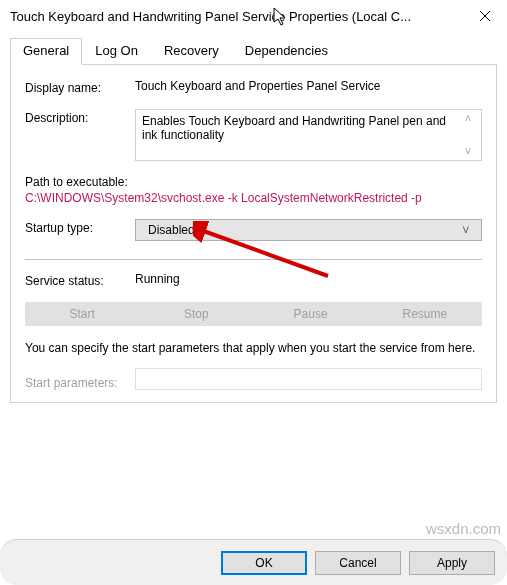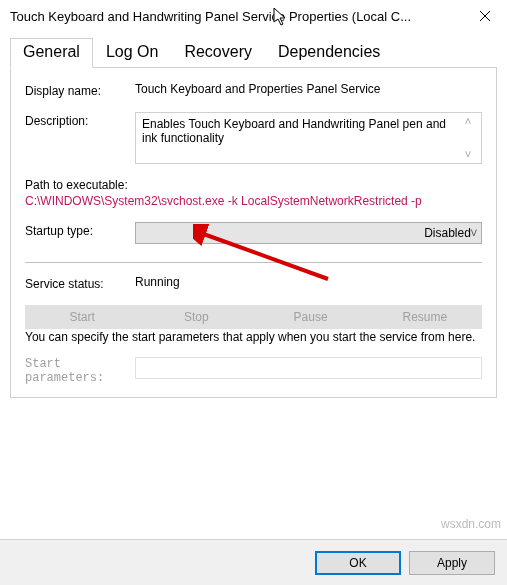--- a/index.html
+++ b/index.html
@@ -40,21 +40,21 @@
 .content {
   padding: 6px 10px 0 10px;
 }
 .tabs {
   display: flex;
   border-bottom: 1px solid #d0d0d0;
   position: relative;
 }
 .tab {
   padding: 4px 12px 5px 12px;
-  font-size: 16px;
+  font-size: 13px;
   background: #fff;
   border: 1px solid transparent;
   position: relative;
 }
 .tab.active {
   border: 1px solid #d0d0d0;
   border-bottom: 1px solid #fff;
   margin-bottom: -1px;
   z-index: 2;
 }
@@ -94,70 +94,72 @@
   font-size: 8px;
 }
 .path-block { margin-bottom: 14px; }
 .path-label { margin-bottom: 2px; }
 .path-value { color: #be185d; word-break: break-all; }
 .startup-select {
   width: 100%;
   height: 22px;
   border: 1px solid #adadad;
   background: #e5e5e5;
-  padding: 0 4px;
-  font-size: 12px;
-  display: flex;
-  align-items: center;
-  justify-content: flex-end;
+  padding: 0 12px;
+  font-size: 12px;
+  display: flex;
+  align-items: center;
+  justify-content: space-between;
   position: relative;
 }
 .startup-select .chev { font-size: 9px; color: #555; }
 hr.sep {
   border: none;
   border-top: 1px solid #c0c0c0;
   margin: 18px 0 12px 0;
 }
 .btn-row {
   display: flex;
+  margin-bottom: 14px;
   border-radius: 8px;
 }
 .svc-btn {
   flex: 1;
   height: 24px;
   background: #e1e1e1;
   border: 1px solid #e1e1e1;
   color: #a0a0a0;
   font-size: 12px;
   display: flex;
   align-items: center;
   justify-content: center;
 }
 .note { margin-bottom: 12px; line-height: 1.35; }
-.param-row { display: flex; align-items: flex-start; font-family: Liberation Mono, monospace; }
+.param-row { display: flex; align-items: flex-end; }
 .param-label { width: 110px; color: #a0a0a0; }
 .param-input {
   flex: 1;
   height: 22px;
   border: 1px solid #e0e0e0;
   background: #fff;
 }
 .footer {
   position: absolute;
   bottom: 0;
   left: 0;
   right: 0;
   height: 46px;
   background: #f0f0f0;
   border-top: 1px solid #d0d0d0;
   display: flex;
   align-items: center;
   justify-content: flex-end;
   padding-right: 12px;
   gap: 8px;
+  border-radius: 17px;
 }
 .dlg-btn {
   width: 86px;
   height: 24px;
   background: #e1e1e1;
   border: 1px solid #adadad;
   font-size: 12px;
   display: flex;
   align-items: center;
   justify-content: center;
@@ -172,22 +174,22 @@
 }
 .cursor {
   position: absolute;
   left: 273px;
   top: 7px;
   pointer-events: none;
 }
 .watermark {
   position: absolute;
   right: 6px;
-  bottom: 54px;
-  font-size: 12px;
+  bottom: 48px;
+  font-size: 15px;
   color: #bbb;
 }
 </style>
 </head>
 <body>
 
 <svg class="cursor" width="16" height="20">
   <path d="M1 1 L1 15 L5 12 L8 18 L10 17 L7 11 L12 11 Z" fill="#fff" stroke="#000" stroke-width="1"></path>
 </svg>
 
@@ -274,14 +276,15 @@
       <div class="param-input"></div>
     </div>
 
   </div>
 </div>
 
 <div class="watermark">wsxdn.com</div>
 
 <div class="footer">
   <div class="dlg-btn primary">OK</div>
+  <div class="dlg-btn">Cancel</div>
   <div class="dlg-btn">Apply</div>
 </div>
 
 </body></html>

